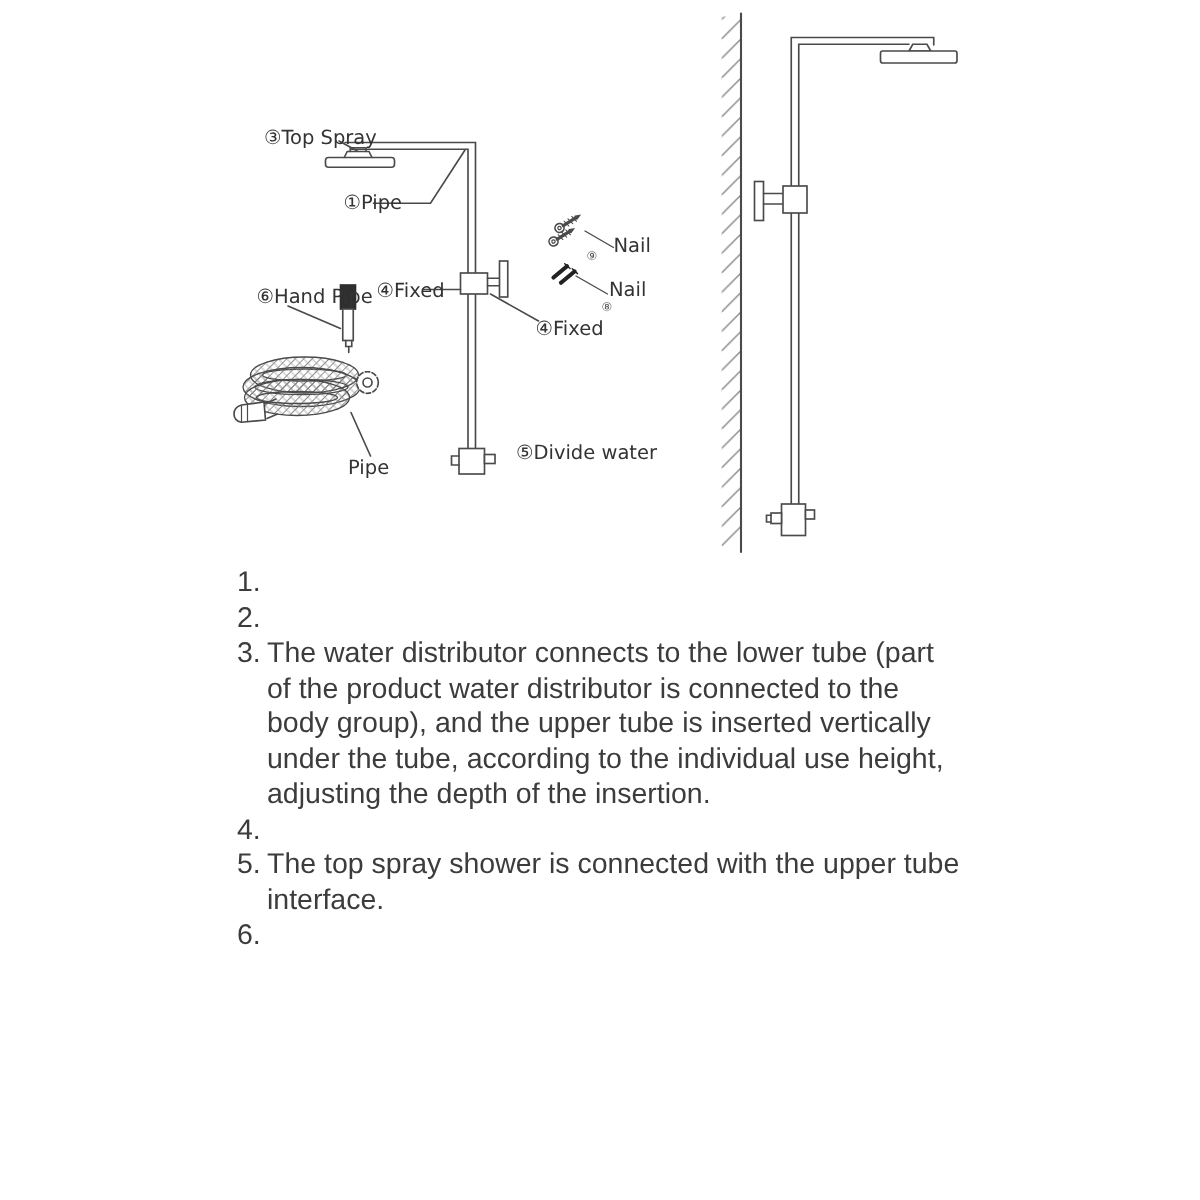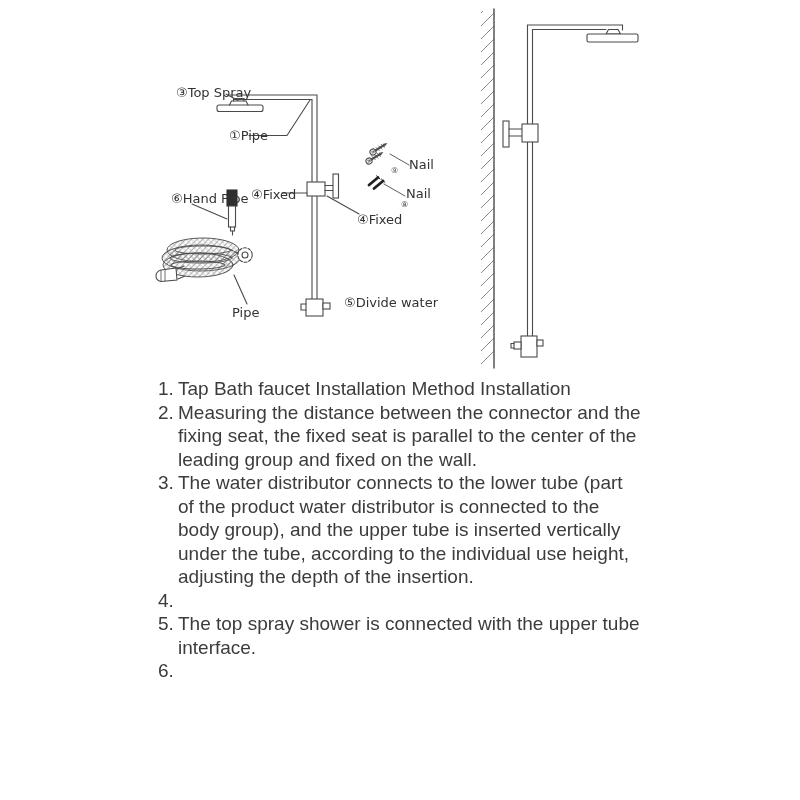--- a/index.html
+++ b/index.html
@@ -164,27 +164,23 @@
   <span class="dlabel" style="left:409px;top:158px">Nail</span>
   <span class="dlabel small" style="left:391px;top:167px">⑨</span>
   <span class="dlabel" style="left:406px;top:187px">Nail</span>
   <span class="dlabel small" style="left:401px;top:201px">⑧</span>
   <span class="dlabel" style="left:344px;top:296px">⑤Divide water</span>
   <span class="dlabel" style="left:232px;top:306px">Pipe</span>
 
   <div class="instructions">
     <div class="item">
       <span class="num">1.</span>
-      <div class="txt">Tap Bath faucet Installation Method Installation</div>
     </div>
     <div class="item">
       <span class="num">2.</span>
-      <div class="txt">Measuring the distance between the connector and the
-fixing seat, the fixed seat is parallel to the center of  the
-leading group and fixed on the wall.</div>
     </div>
     <div class="item">
       <span class="num">3.</span>
       <div class="txt">The water distributor connects to the lower tube (part
 of the product water distributor is connected to the
 body group), and the upper tube is inserted vertically
 under the tube, according to the individual use height,
 adjusting the depth of the insertion.</div>
     </div>
     <div class="item">

